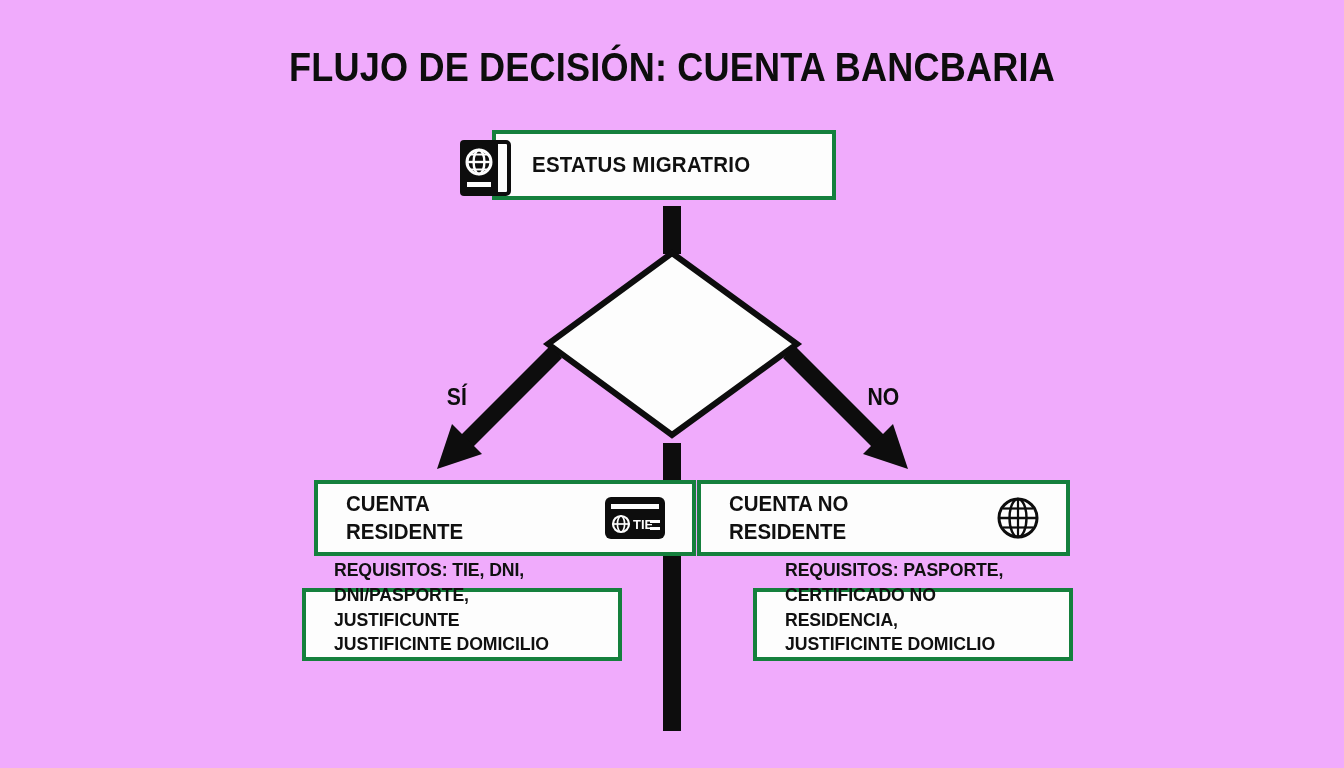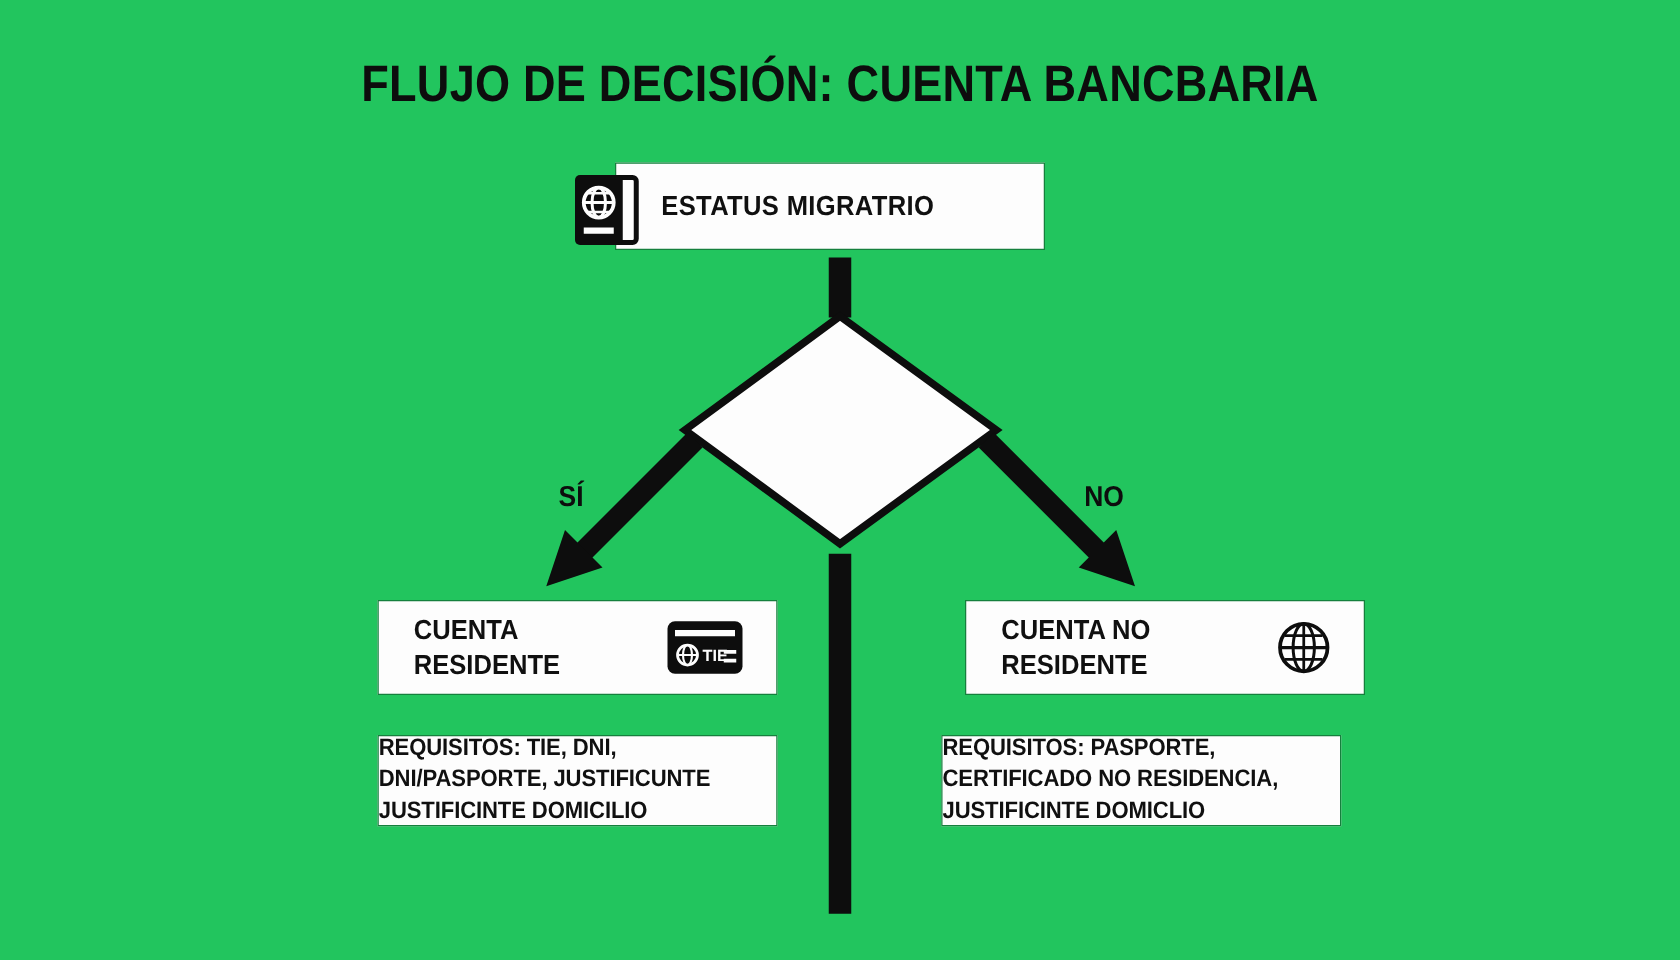--- a/index.html
+++ b/index.html
@@ -8,21 +8,21 @@
     padding: 0;
     background: #ffffff;
   }
   body {
     font-family: "Liberation Sans", sans-serif;
   }
   #canvas {
     position: relative;
     width: 1344px;
     height: 768px;
-    background: #22c55e;
+    background: #f0abfc;
     overflow: hidden;
   }
   #flow-svg {
     position: absolute;
     left: 0;
     top: 0;
     width: 1344px;
     height: 768px;
   }
   .title {
@@ -38,21 +38,21 @@
     color: #0d0d0d;
     transform: scaleX(0.88);
     transform-origin: center top;
     white-space: nowrap;
   }
   
   .node {
     position: absolute;
     box-sizing: border-box;
     background: #fdfdfd;
-    border: 1px solid #15803d;
+    border: 4px solid #15803d;
     display: flex;
     align-items: center;
   }
   .node-text {
     font-family: "Liberation Sans", sans-serif;
     font-weight: bold;
     font-size: 21px;
     line-height: 1.32;
     color: #101010;
     transform: scaleX(0.93);
@@ -72,37 +72,39 @@
     letter-spacing: 0.3px;
   }
   
   .result-node {
     height: 76px;
     padding-left: 28px;
     justify-content: space-between;
     padding-right: 26px;
   }
   #node-cuenta-residente {
-    left: 302px;
+    left: 314px;
     top: 480px;
-    width: 320px;
+    width: 382px;
   }
   #node-cuenta-no-residente {
-    left: 772px;
+    left: 697px;
     top: 480px;
-    width: 320px;
+    width: 373px;
   }
   .result-node .node-text {
     font-size: 22px;
     line-height: 1.28;
   }
   
   .req-node {
     height: 73px;
+    padding-left: 28px;
     padding-right: 14px;
+    align-items: flex-end;
   }
   #node-req-residente {
     left: 302px;
     top: 588px;
     width: 320px;
   }
   #node-req-no-residente {
     left: 733px;
     top: 588px;
     width: 320px;

